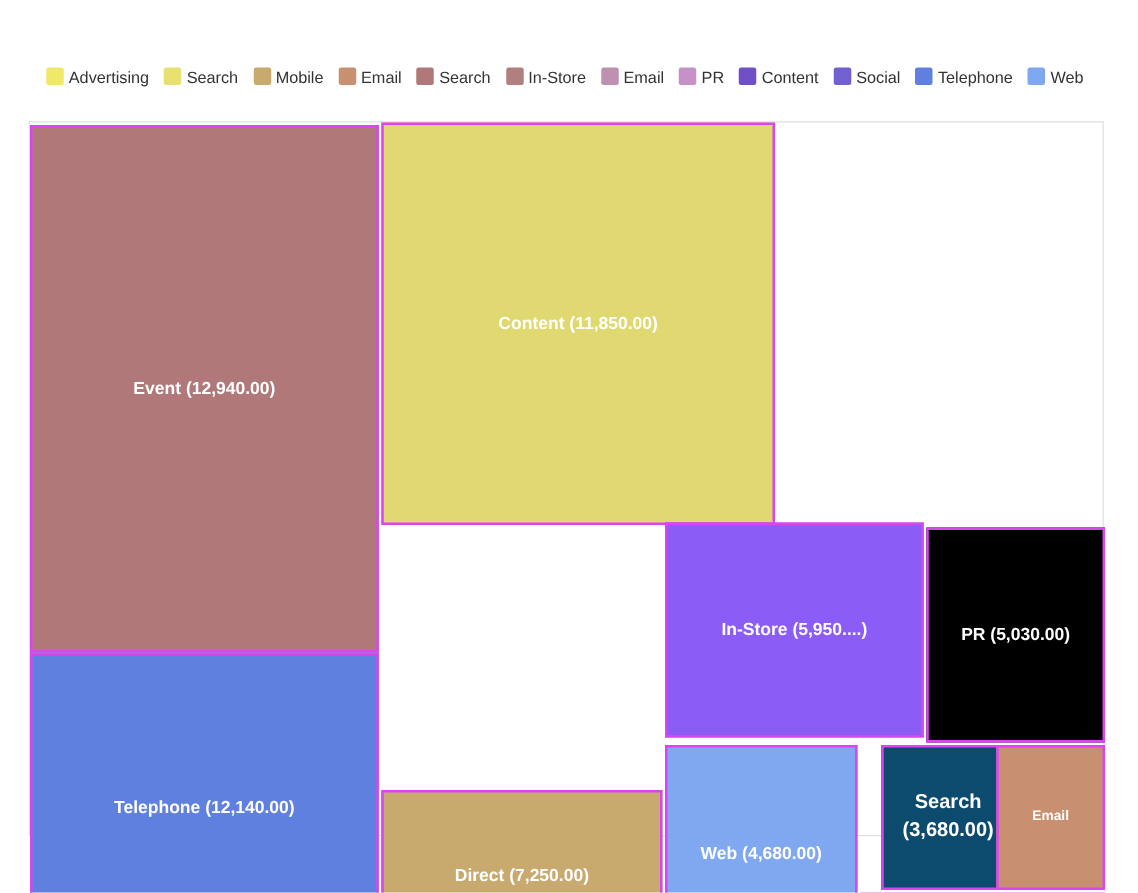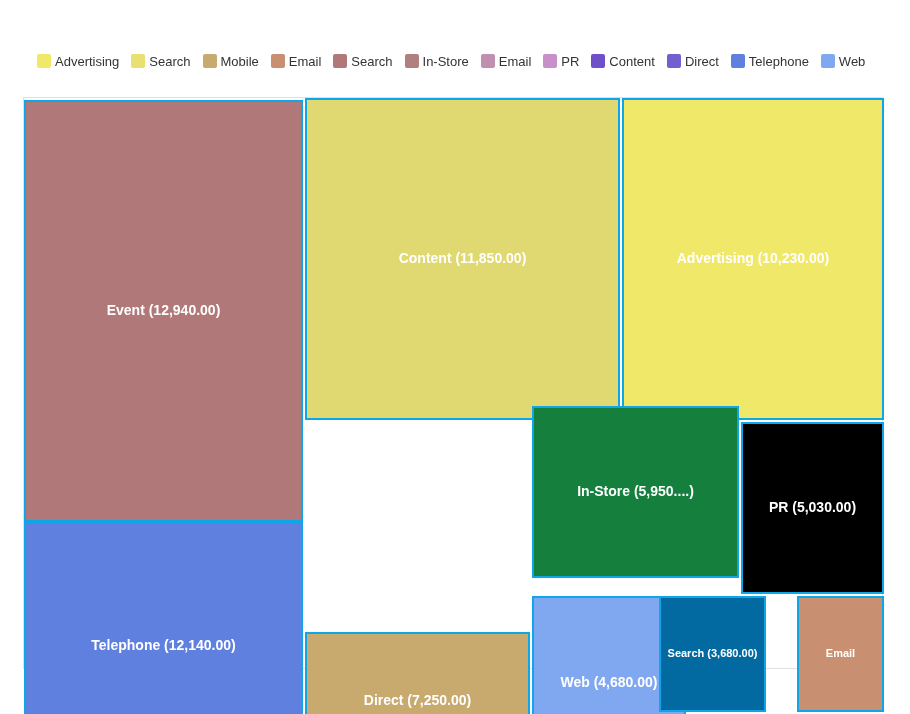--- a/index.html
+++ b/index.html
@@ -49,21 +49,21 @@
     }
     .tile {
       position: absolute;
       display: flex;
       align-items: center;
       justify-content: center;
       text-align: center;
       color: #fff;
       font-weight: 700;
       font-size: 14px;
-      border: 2px solid #0ea5e9;
+      border: 2px solid #d946ef;
       padding: 4px;
       line-height: 1.4;
     }
   </style>
 </head>
 <body>
 
 <div class="chart-container">
   <div class="legend">
     <span class="legend-category-label"></span>
@@ -98,39 +98,38 @@
       <div class="legend-item">
         <span class="legend-swatch" style="background-color: rgb(200, 144, 200);"></span>
         <span>PR</span>
       </div>
       <div class="legend-item">
         <span class="legend-swatch" style="background-color: rgb(112, 80, 200);"></span>
         <span>Content</span>
       </div>
       <div class="legend-item">
         <span class="legend-swatch" style="background-color: rgb(112, 96, 208);"></span>
-        <span>Direct</span>
+        <span>Social</span>
       </div>
       <div class="legend-item">
         <span class="legend-swatch" style="background-color: rgb(96, 128, 224);"></span>
         <span>Telephone</span>
       </div>
       <div class="legend-item">
         <span class="legend-swatch" style="background-color: rgb(128, 168, 240);"></span>
         <span>Web</span>
       </div>
     </div>
   <div class="treemap">
   <div class="tile" style="left: 0px; top: 2px; width: 279px; height: 422px; background-color: rgb(176, 120, 120);">Event (12,940.00)</div>
       <div class="tile" style="left: 281px; top: 0px; width: 315px; height: 322px; background-color: rgb(224, 216, 112);">Content (11,850.00)</div>
-      <div class="tile" style="left: 598px; top: 0px; width: 262px; height: 322px; background-color: rgb(240, 232, 104);">Advertising (10,230.00)</div>
-      <div class="tile" style="left: 508px; top: 308px; width: 207px; height: 172px; background-color: #15803d;">In-Store (5,950....)</div>
+      <div class="tile" style="left: 508px; top: 320px; width: 207px; height: 172px; background-color: #8b5cf6;">In-Store (5,950....)</div>
       <div class="tile" style="left: 717px; top: 324px; width: 143px; height: 172px; background-color: #000000;">PR (5,030.00)</div>
       <div class="tile" style="left: 0px; top: 424px; width: 279px; height: 248px; background-color: rgb(96, 128, 224);">Telephone (12,140.00)</div>
       <div class="tile" style="left: 281px; top: 534px; width: 225px; height: 138px; background-color: rgb(200, 169, 110);">Direct (7,250.00)</div>
       <div class="tile" style="left: 508px; top: 498px; width: 154px; height: 174px; background-color: rgb(128, 168, 240);">Web
 (4,680.00)</div>
-      <div class="tile" style="left: 635px; top: 498px; width: 107px; height: 116px; background-color: #0369a1; font-size: 11px;">Search
+      <div class="tile" style="left: 681px; top: 498px; width: 107px; height: 116px; background-color: #0c4a6e; font-size: 16px;">Search
 (3,680.00)</div>
       <div class="tile" style="left: 664px; top: 616px; width: 196px; height: 56px; background-color: rgb(192, 144, 176); font-size: 11px;">Mobile (1,560.00)</div>
       <div class="tile" style="left: 773px; top: 498px; width: 87px; height: 116px; background-color: rgb(200, 144, 112); font-size: 11px;">Email</div>
     </div>
 </div>
 
 </body></html>

